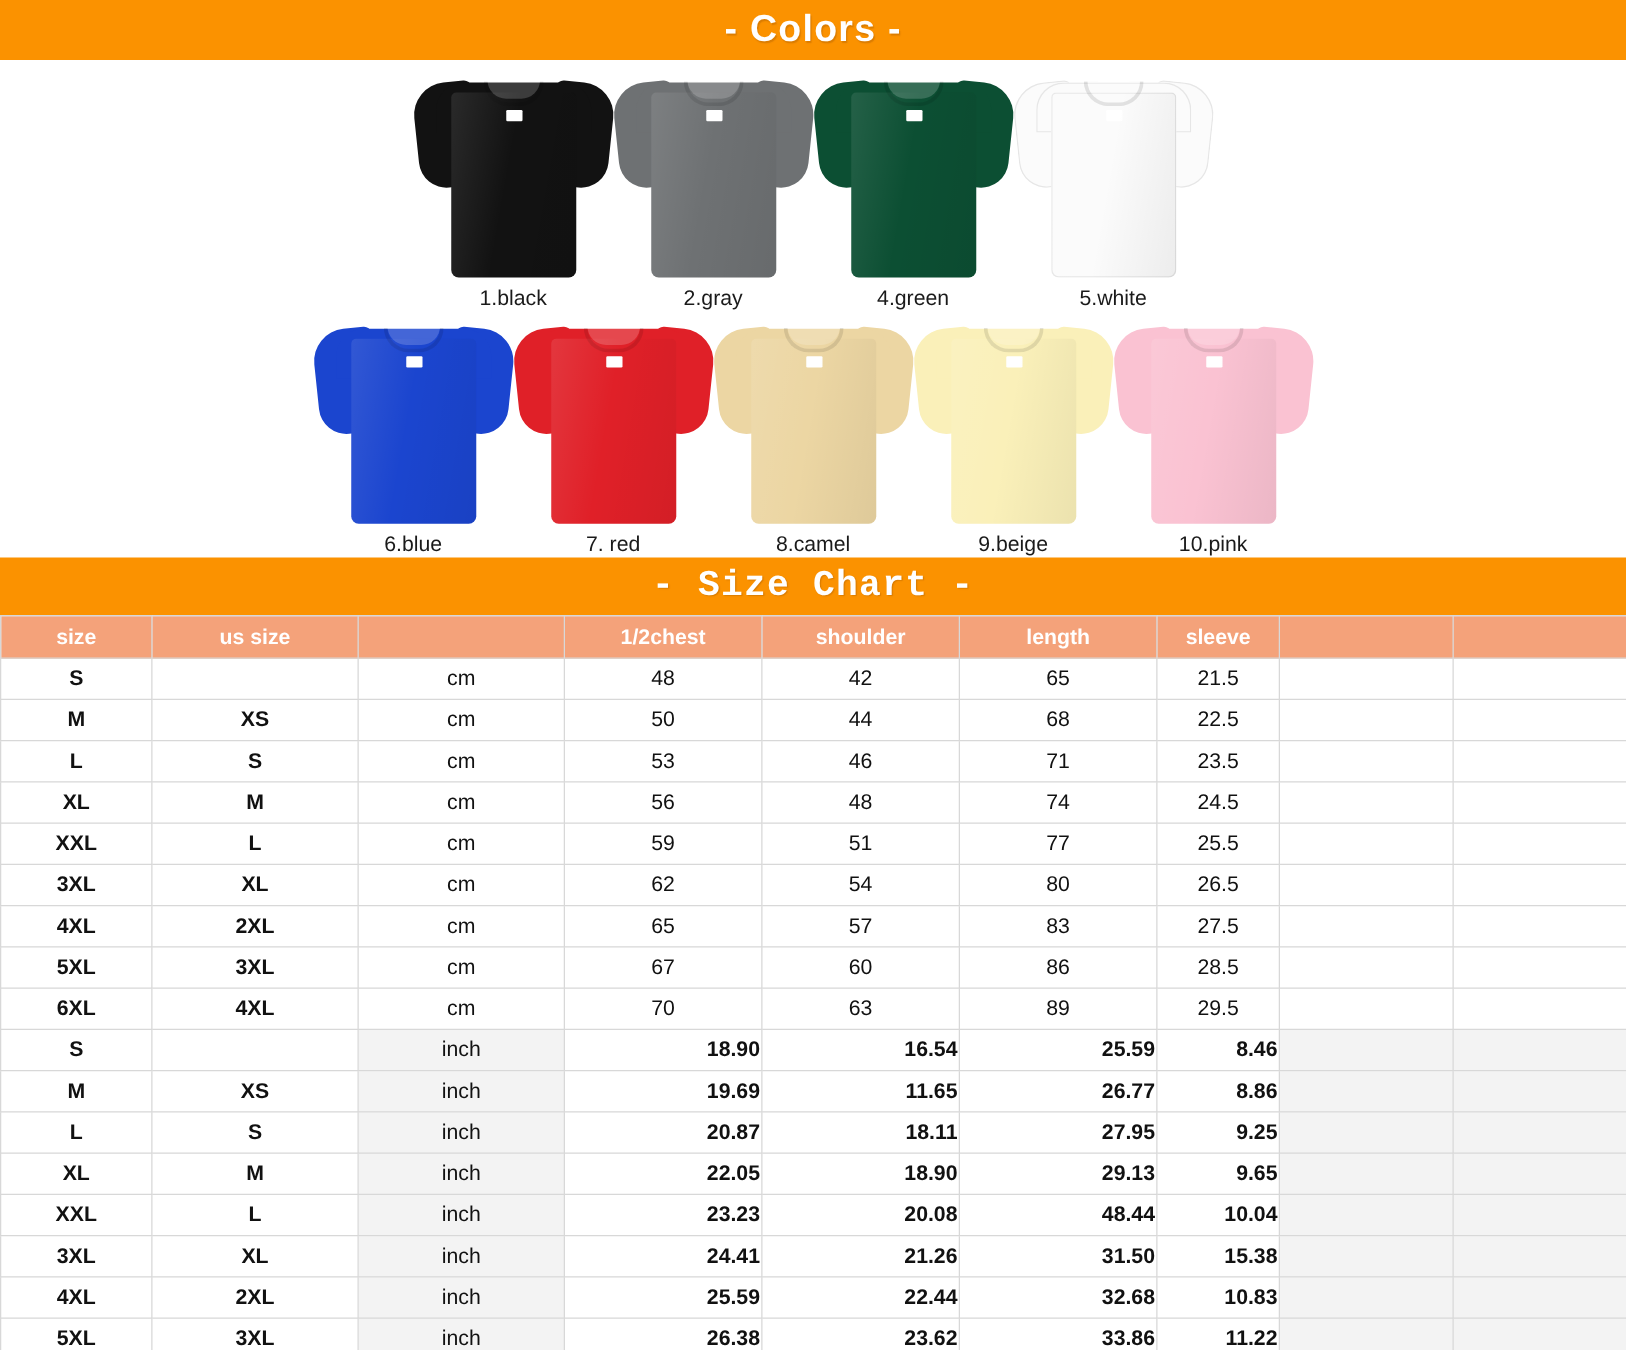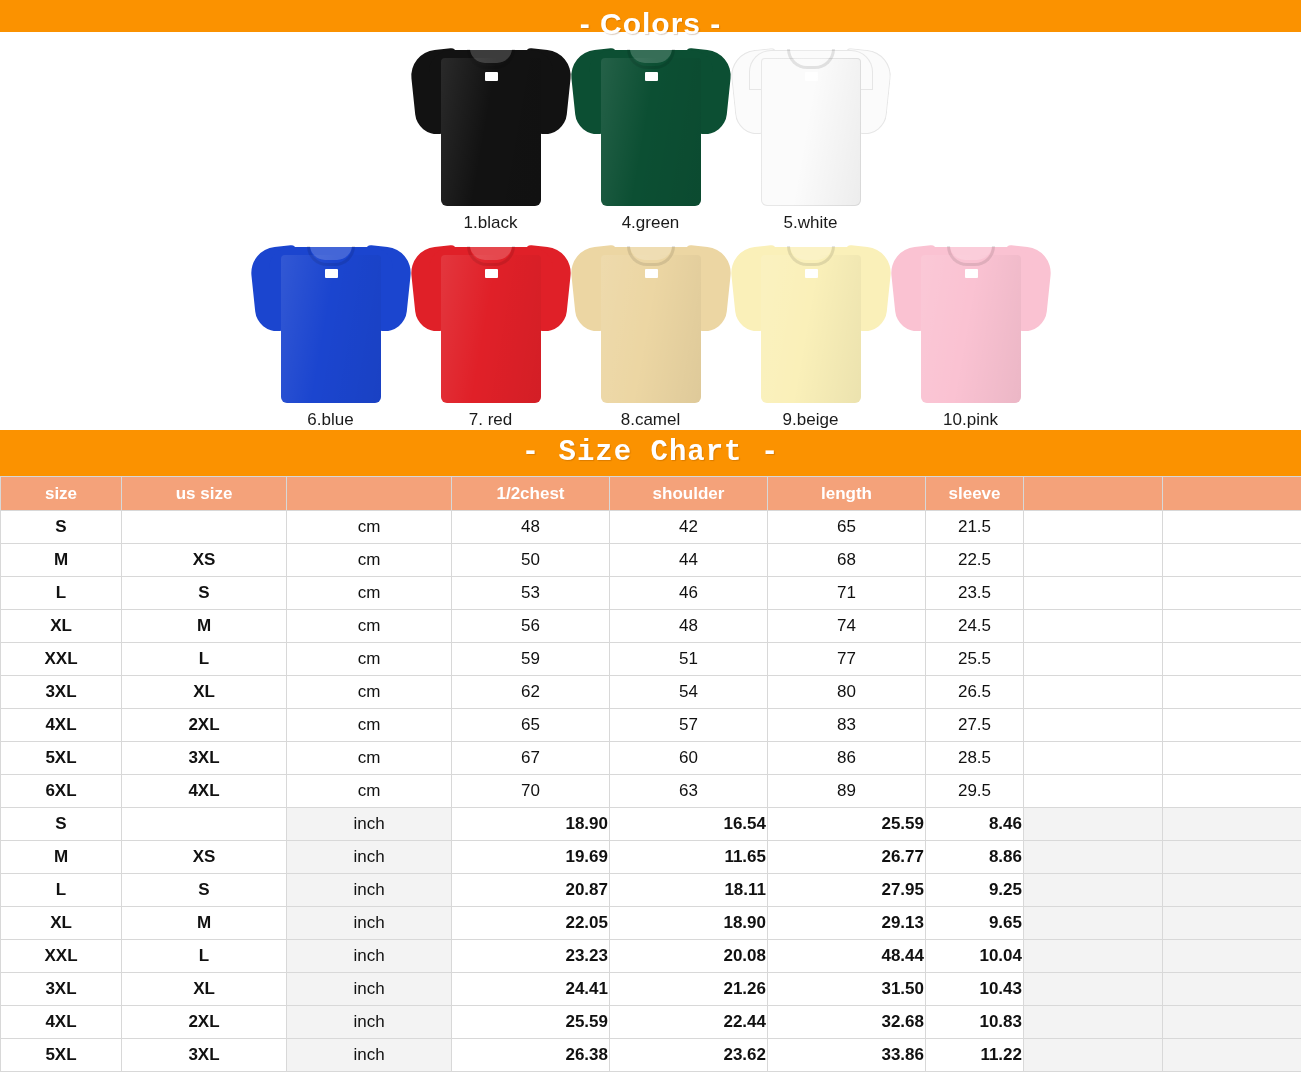--- a/index.html
+++ b/index.html
@@ -21,21 +21,21 @@
 
   
   .banner {
     background: #fb9200;
     color: #ffffff;
     text-align: center;
     font-size: 30px;
     font-weight: bold;
     letter-spacing: 1px;
     line-height: 48px;
-    height: 32px;
+    height: 48px;
     text-shadow: 1px 1px 1px rgba(120,60,0,.25);
   }
   .banner-size {
     height: 46px;
     line-height: 46px;
     font-size: 29px;
     font-family: Liberation Mono, monospace;
   }
 
   
@@ -206,20 +206,35 @@
               <div class="sleeve-r" style="background: rgb(18, 18, 18);"></div>
               <div class="shoulder" style="background: rgb(18, 18, 18);"></div>
               <div class="body-part" style="background: rgb(18, 18, 18);"></div>
               <div class="collar"></div>
               <div class="collar-in"></div>
               <div class="tag"></div>
               <div class="shade"></div>
             </div>
           </div>
           <div class="swatch-label">1.black</div>
+        </div>
+        <div class="swatch">
+          <div class="shirt-wrap">
+            <div class="shirt">
+              <div class="sleeve-l" style="background: rgb(110, 113, 115);"></div>
+              <div class="sleeve-r" style="background: rgb(110, 113, 115);"></div>
+              <div class="shoulder" style="background: rgb(110, 113, 115);"></div>
+              <div class="body-part" style="background: rgb(110, 113, 115);"></div>
+              <div class="collar"></div>
+              <div class="collar-in"></div>
+              <div class="tag"></div>
+              <div class="shade"></div>
+            </div>
+          </div>
+          <div class="swatch-label">2.gray</div>
         </div>
         <div class="swatch">
           <div class="shirt-wrap">
             <div class="shirt">
               <div class="sleeve-l" style="background: rgb(12, 79, 51);"></div>
               <div class="sleeve-r" style="background: rgb(12, 79, 51);"></div>
               <div class="shoulder" style="background: rgb(12, 79, 51);"></div>
               <div class="body-part" style="background: rgb(12, 79, 51);"></div>
               <div class="collar"></div>
               <div class="collar-in"></div>
@@ -506,21 +521,21 @@
           <td class="pad"></td>
           <td class="pad"></td>
         </tr>
         <tr class="inch">
           <td class="sizecol">3XL</td>
           <td class="ussize">XL</td>
           <td class="unit">inch</td>
           <td class="val">24.41</td>
           <td class="val">21.26</td>
           <td class="val">31.50</td>
-          <td class="val">10.43</td>
+          <td class="val">15.38</td>
           <td class="pad"></td>
           <td class="pad"></td>
         </tr>
         <tr class="inch">
           <td class="sizecol">4XL</td>
           <td class="ussize">2XL</td>
           <td class="unit">inch</td>
           <td class="val">25.59</td>
           <td class="val">22.44</td>
           <td class="val">32.68</td>

